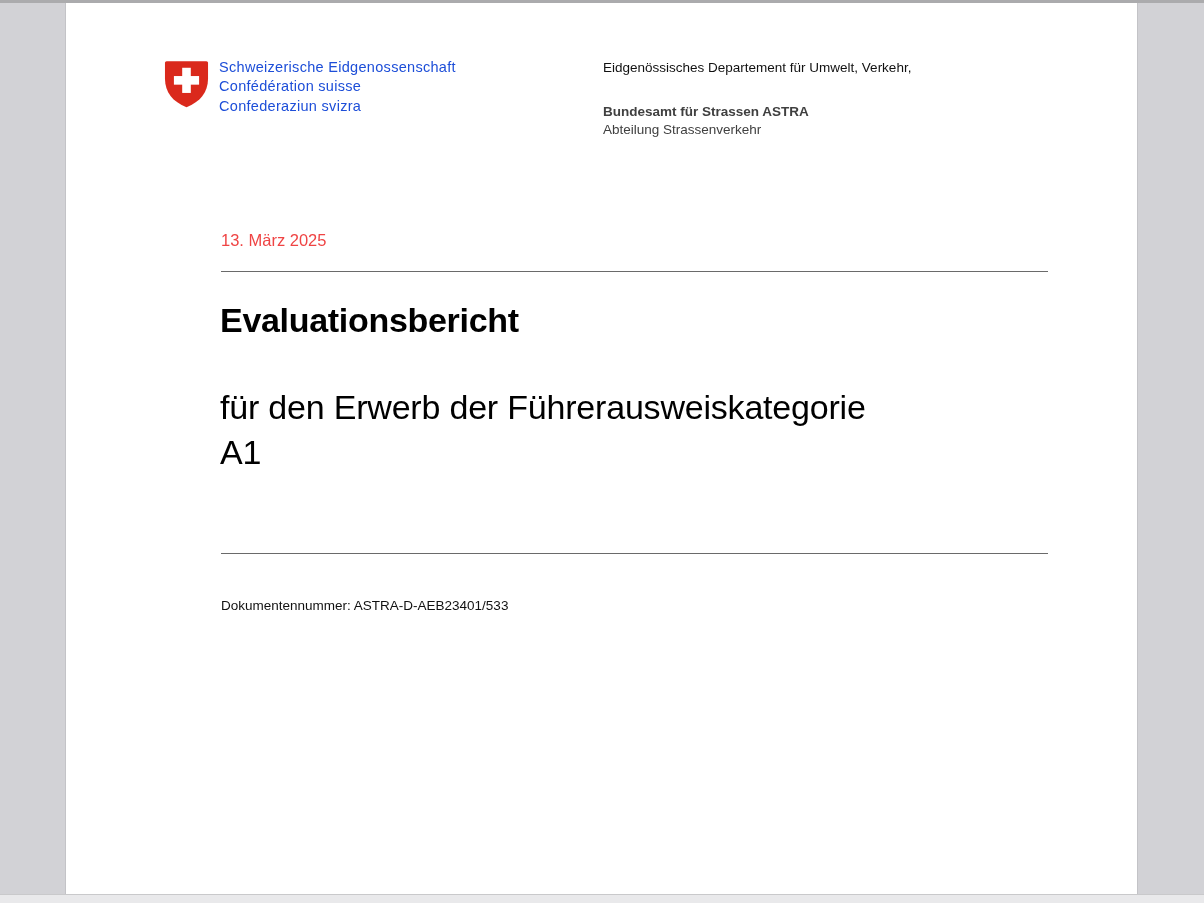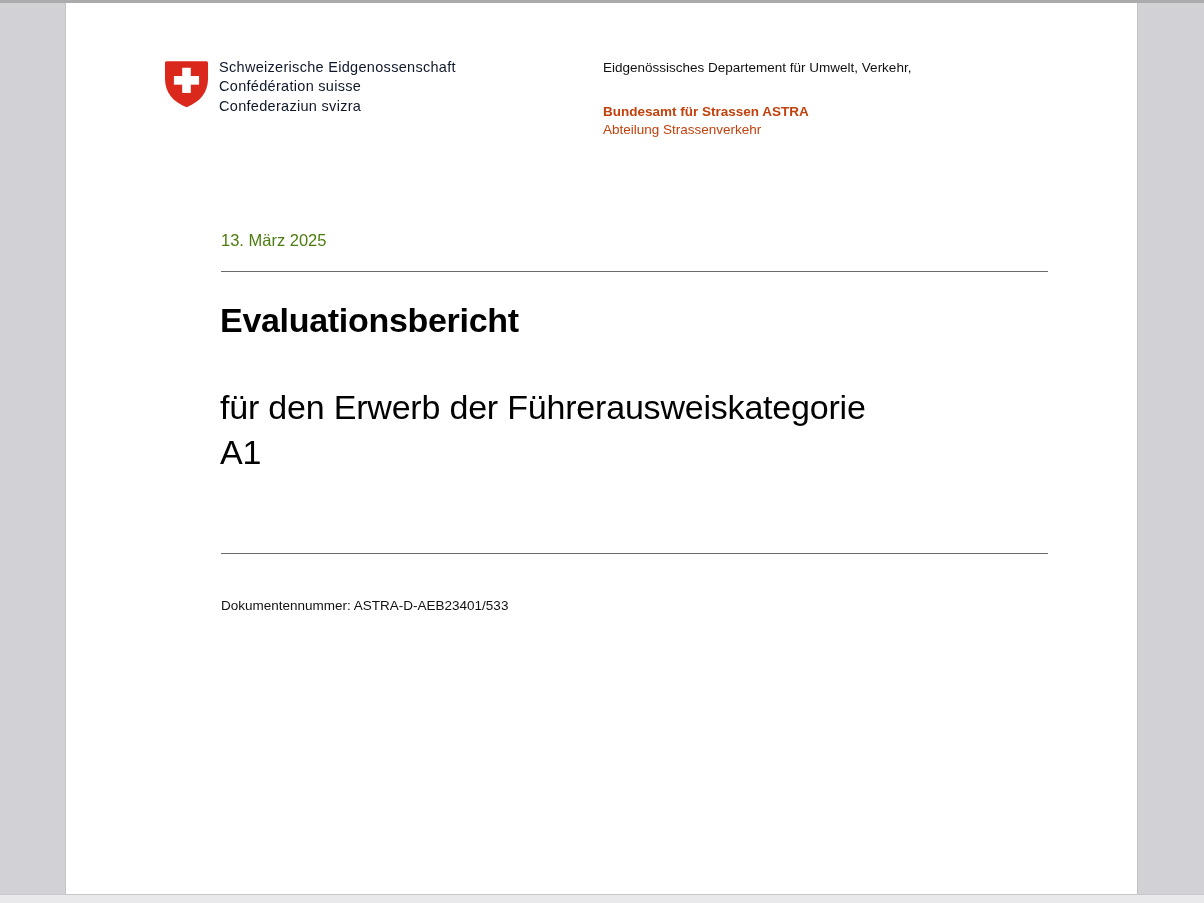--- a/index.html
+++ b/index.html
@@ -41,47 +41,47 @@
     left: 94px; top: 53px;
     width: 53px; height: 55px;
   }
   .logo svg { width: 100%; height: 100%; display: block; }
   .wordmark {
     position: absolute;
     left: 153px; top: 55px;
     font-size: 14.5px;
     line-height: 19.4px;
     letter-spacing: 0.3px;
-    color: #0f172a;
+    color: #1d4ed8;
     white-space: nowrap;
   }
   .dept-block {
     position: absolute;
     left: 537px; top: 56px;
     font-size: 13.5px;
     line-height: 18px;
     color: #111;
     white-space: nowrap;
   }
   .dept-office-block {
     position: absolute;
     left: 537px; top: 100px;
     font-size: 13.5px;
     line-height: 18px;
-    color: #c2410c;
+    color: #404040;
     white-space: nowrap;
   }
   .office-name { font-weight: bold; }
 
   
   .doc-date {
     position: absolute;
     left: 155px; top: 228px;
     font-size: 16.5px;
-    color: #4d7c0f;
+    color: #ef4444;
     text-align: right;
   }
   .rule {
     position: absolute;
     left: 155px;
     width: 827px;
     height: 1.4px;
     background: #6a6a6a;
   }
   .rule-1 { top: 268px; }

